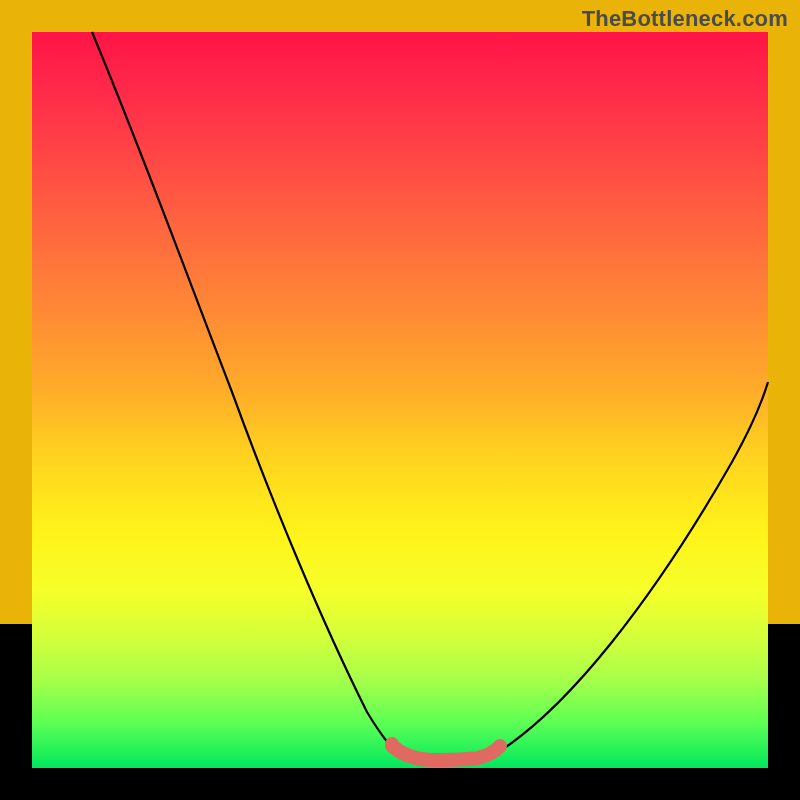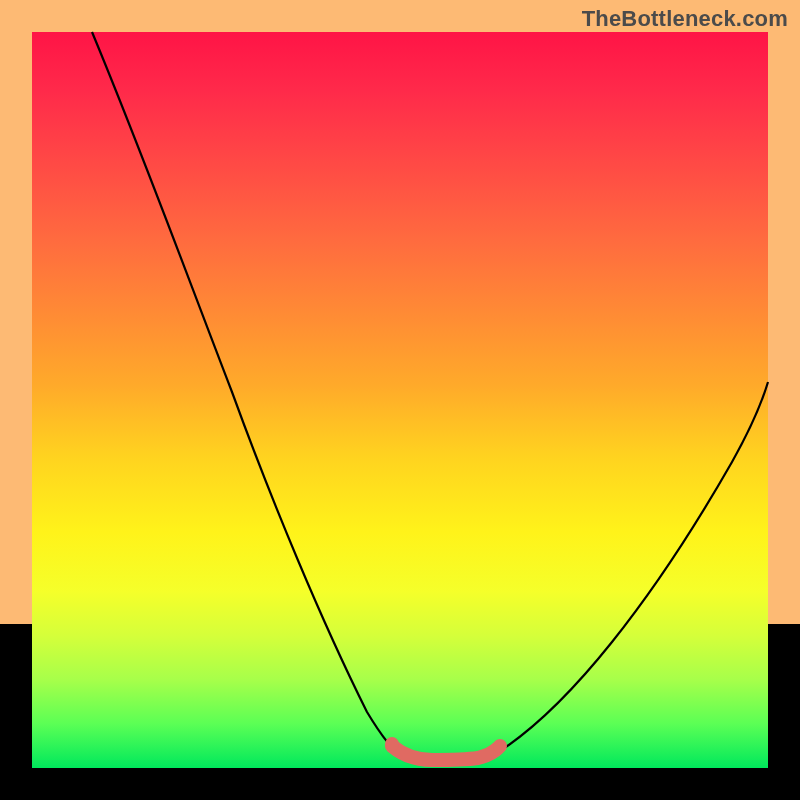--- a/index.html
+++ b/index.html
@@ -10,21 +10,21 @@
     background: #000;
     overflow: hidden;
     font-family: Arial, Helvetica, sans-serif;
   }
   .frame {
     position: absolute;
     left: 0;
     top: 0;
     width: 800px;
     height: 624px;
-    background: #fdba74;
+    background: #eab308;
   }
   .plot-area {
     position: absolute;
     left: 32px;
     top: 32px;
     width: 736px;
     height: 736px;
     
     background: linear-gradient(
       to bottom,

